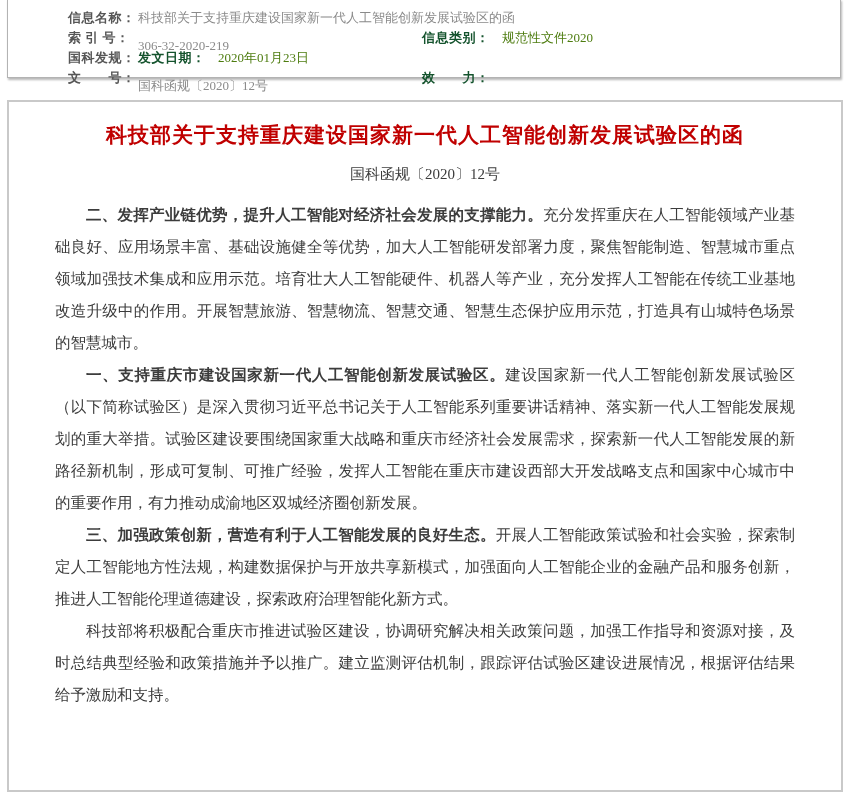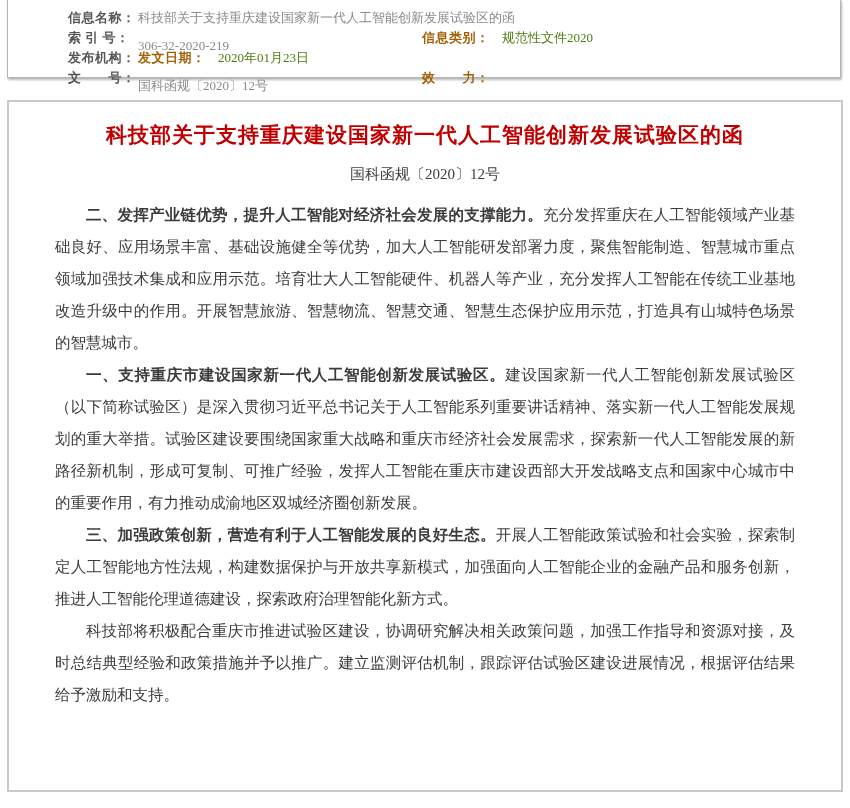--- a/index.html
+++ b/index.html
@@ -13,21 +13,21 @@
     position:absolute;left:7px;top:-1px;width:834px;height:79px;
     box-sizing:border-box;background:#ffffff;
     border:1px solid #b3b3b3;
     box-shadow:1px 2px 2px rgba(0,0,0,0.28);
   }
   .meta-rows{padding-top:8px;}
   .meta-row{display:flex;height:20px;line-height:20px;padding-left:60px;font-size:13px;white-space:nowrap;}
   .m-label{font-weight:bold;color:#565656;width:70px;flex:0 0 70px;letter-spacing:0.5px;}
   .m-value{color:#8a8a8a;}
   .m-value-l{width:284px;flex:0 0 284px;margin-top:8px;}
-  .m-label-r{font-weight:bold;color:#a16207;width:80px;flex:0 0 80px;letter-spacing:0.5px;}
+  .m-label-r{font-weight:bold;color:#14532d;width:80px;flex:0 0 80px;letter-spacing:0.5px;}
   .m-value-r{color:#4d7c0f;}
   
   .doc-box{
     position:absolute;left:7px;top:100px;width:836px;height:692px;
     box-sizing:border-box;background:#ffffff;
     border:2px solid #c9c9c9;
     padding:0 46px;
   }
   .doc-title{
     margin:18px 0 0 0;text-align:center;
@@ -58,21 +58,21 @@
     </div>
 
     <div class="meta-row">
       <span class="m-label">索 引 号：</span>
       <span class="m-value m-value-l">306-32-2020-219</span>
       <span class="m-label-r">信息类别：</span>
       <span class="m-value-r">规范性文件2020</span>
     </div>
 
     <div class="meta-row">
-      <span class="m-label">发布机构：</span>
+      <span class="m-label">国科发规：</span>
       <span class="m-label-r">发文日期：</span>
       <span class="m-value-r">2020年01月23日</span>
     </div>
 
     <div class="meta-row">
       <span class="m-label">文　　号：</span>
       <span class="m-value m-value-l">国科函规〔2020〕12号</span>
       <span class="m-label-r">效　　力：</span>
       <span class="m-value-r"></span>
     </div>

